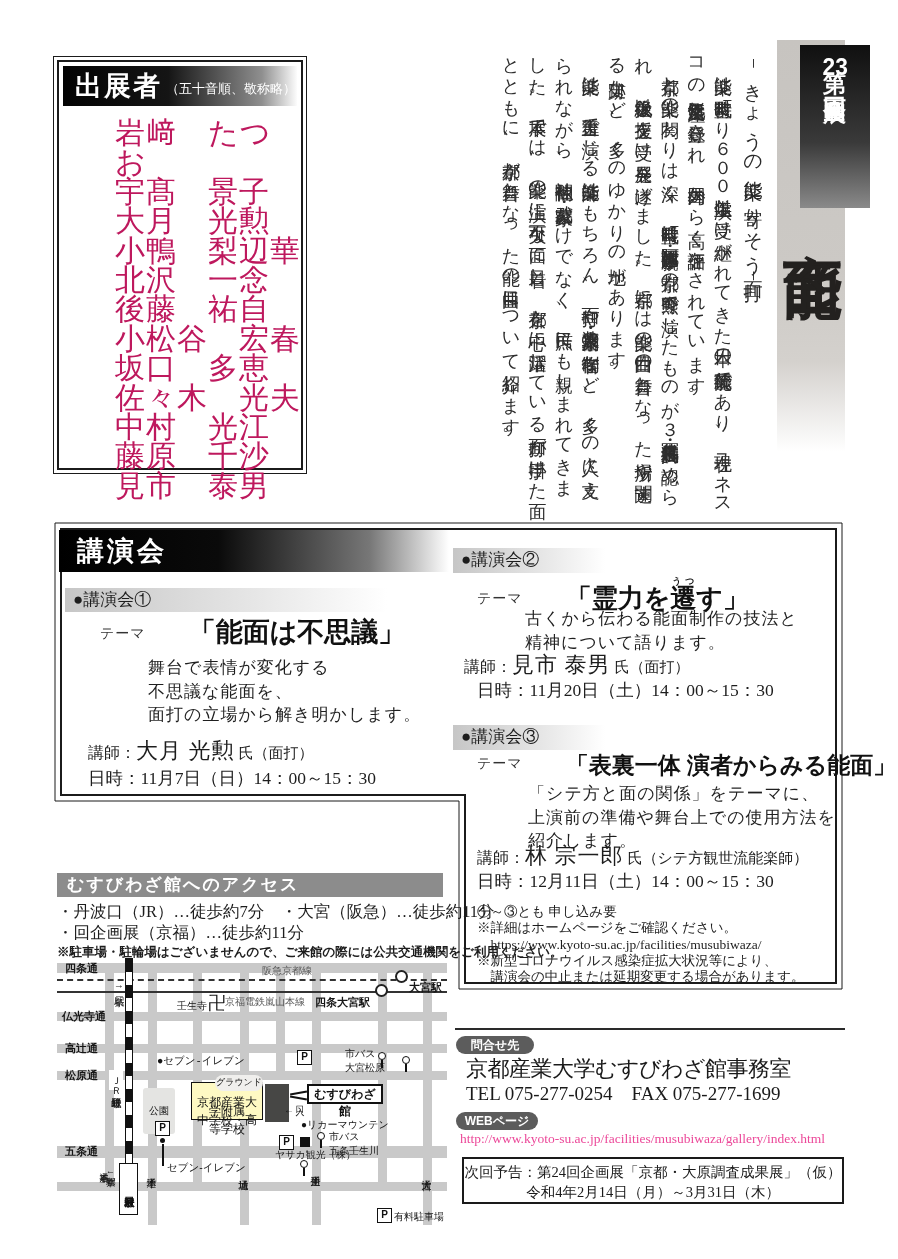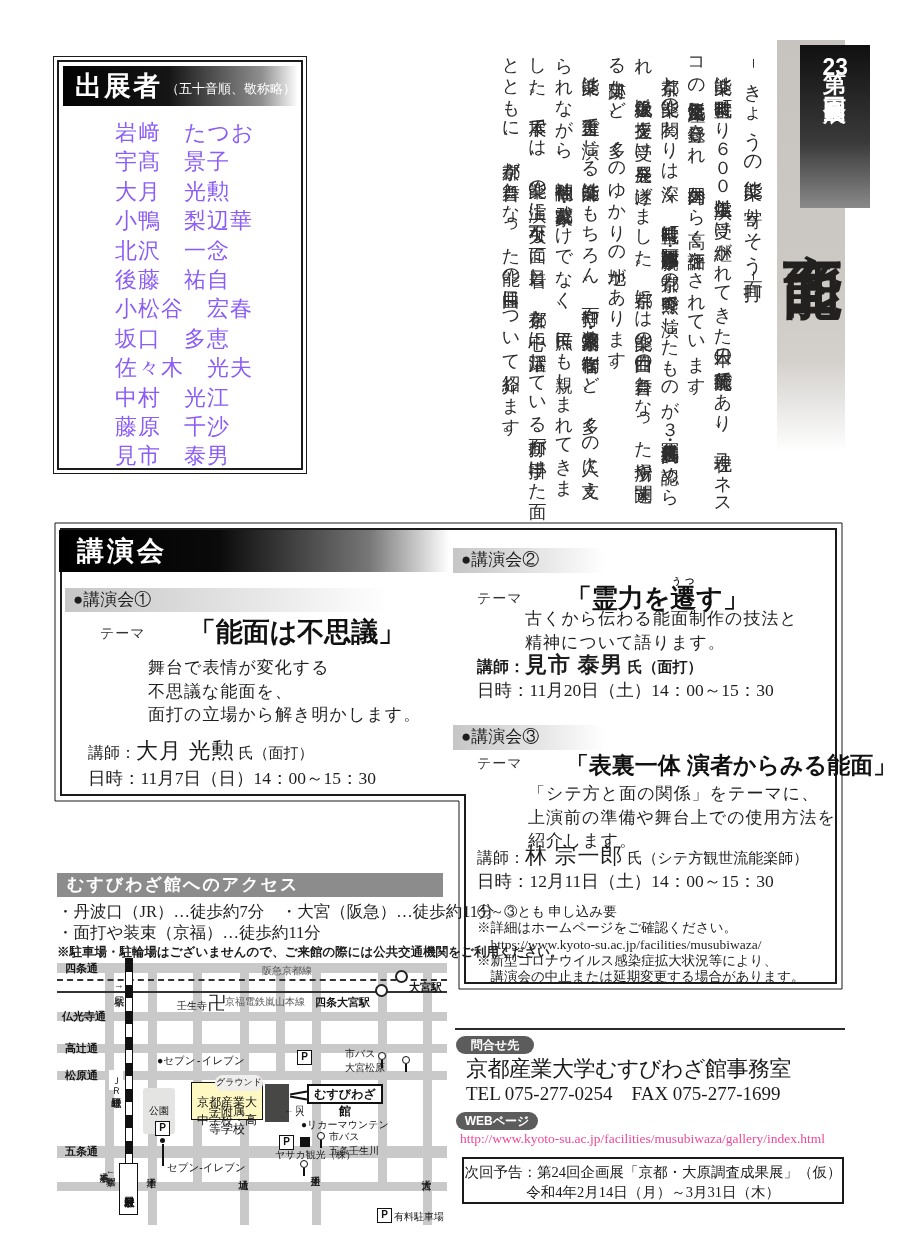--- a/index.html
+++ b/index.html
@@ -28,21 +28,21 @@
 
   
   #exhibitors{left:57px;top:60px;width:242px;height:406px;border:2px solid #1b1b1b;
     outline:1px solid #1b1b1b;outline-offset:3px;background:#fff;}
   #exh-head{position:absolute;left:4px;top:4px;right:4px;height:40px;
     background:linear-gradient(90deg,#030303 0%,#151515 45%,#8f8f8f 85%,#fcfcfc 100%);
     color:#fff;display:flex;align-items:center;padding-left:12px;box-sizing:border-box;}
   #exh-head .h{font-family:Liberation Serif, serif;font-weight:bold;font-size:27px;letter-spacing:2px;}
   #exh-head .n{font-size:13px;margin-left:4px;padding-top:6px;}
   #exh-names{position:absolute;left:0;top:56px;right:0;}
-  #exh-names div{padding-left:56px;font-size:22px;line-height:29.4px;color:#8b5cf6;letter-spacing:1px;}
+  #exh-names div{padding-left:56px;font-size:30px;line-height:29.4px;color:#be185d;letter-spacing:1px;}
 
   
   .lec-banner{left:59px;top:530px;width:398px;height:42px;
     background:linear-gradient(90deg,#000 0%,#0a0a0a 40%,#777 78%,#fff 98%);
     color:#fff;font-family:"Liberation Sans",sans-serif;font-weight:bold;font-size:27px;
     line-height:42px;padding-left:18px;box-sizing:border-box;letter-spacing:3px;}
   .lec-label{background:linear-gradient(90deg,#c6c6c6 0%,#e7e7e7 60%,#fff 100%);
     font-size:17px;line-height:24px;padding-left:8px;color:#1d1d1d;box-sizing:border-box;}
   .theme-row{display:flex;align-items:flex-end;gap:31px;}
   .theme-word{font-size:14px;color:#333;padding-bottom:5px;letter-spacing:1px;}
@@ -166,21 +166,21 @@
 
   <div class="abs lec-label" style="left:453px;top:548px;width:152px;height:25px;">●講演会②</div>
   <div class="abs theme-row" style="left:477px;top:576px;">
     <span class="theme-word">テーマ</span>
     <span class="theme-title" style="font-size:26px;"><span>「霊力を</span><ruby><span>遷</span><rt>うつ</rt></ruby><span>す」</span></span>
   </div>
   <div class="abs desc" style="left:525px;top:607px;">
     <div>古くから伝わる能面制作の技法と</div>
     <div>精神について語ります。</div>
   </div>
-  <div class="abs lect-row" style="left:477px;top:650px;font-weight:bold;">
+  <div class="abs lect-row" style="left:464px;top:650px;">
     <span>講師：</span><span class="nm">見市 泰男</span> <span class="sm">氏</span><span class="sm">（面打）</span>
   </div>
   <div class="abs dt-row" style="left:477px;top:678px;">
     <span>日時：</span><span>11月20日（土）14：00～15：30</span>
   </div>
 
   <div class="abs lec-label" style="left:453px;top:725px;width:152px;height:25px;">●講演会③</div>
   <div class="abs theme-row" style="left:477px;top:753px;">
     <span class="theme-word">テーマ</span>
     <span class="theme-title" style="font-size:23px;">「表裏一体 演者からみる能面」</span>
@@ -200,21 +200,21 @@
   <div class="abs notes" style="left:477px;top:904px;">
     <div>①～③とも 申し込み要</div>
     <div>※詳細はホームページをご確認ください。</div>
     <div>　https://www.kyoto-su.ac.jp/facilities/musubiwaza/</div>
     <div>※新型コロナウイルス感染症拡大状況等により、</div>
     <div>　講演会の中止または延期変更する場合があります。</div>
   </div>
 
   <div class="abs" id="access-banner">むすびわざ館へのアクセス</div>
   <div class="abs access-line" style="left:57px;top:901px;">・丹波口（JR）…徒歩約7分　・大宮（阪急）…徒歩約11分</div>
-  <div class="abs access-line" style="left:57px;top:922px;">・面打や装束（京福）…徒歩約11分</div>
+  <div class="abs access-line" style="left:57px;top:922px;">・回企画展（京福）…徒歩約11分</div>
   <div class="abs" id="access-note" style="left:57px;top:944px;">※駐車場・駐輪場はございませんので、ご来館の際には公共交通機関をご利用ください。</div>
 
   <div class="abs" id="map">
 
     <div class="vst" style="left:48px;top:5px;width:9px;height:228px;"></div>
     <div class="vst" style="left:91px;top:5px;width:9px;height:262px;"></div>
     <div class="vst" style="left:136px;top:5px;width:9px;height:228px;"></div>
     <div class="vst" style="left:183px;top:5px;width:9px;height:262px;"></div>
     <div class="vst" style="left:219px;top:5px;width:9px;height:110px;"></div>
     <div class="vst" style="left:255px;top:5px;width:9px;height:262px;"></div>

